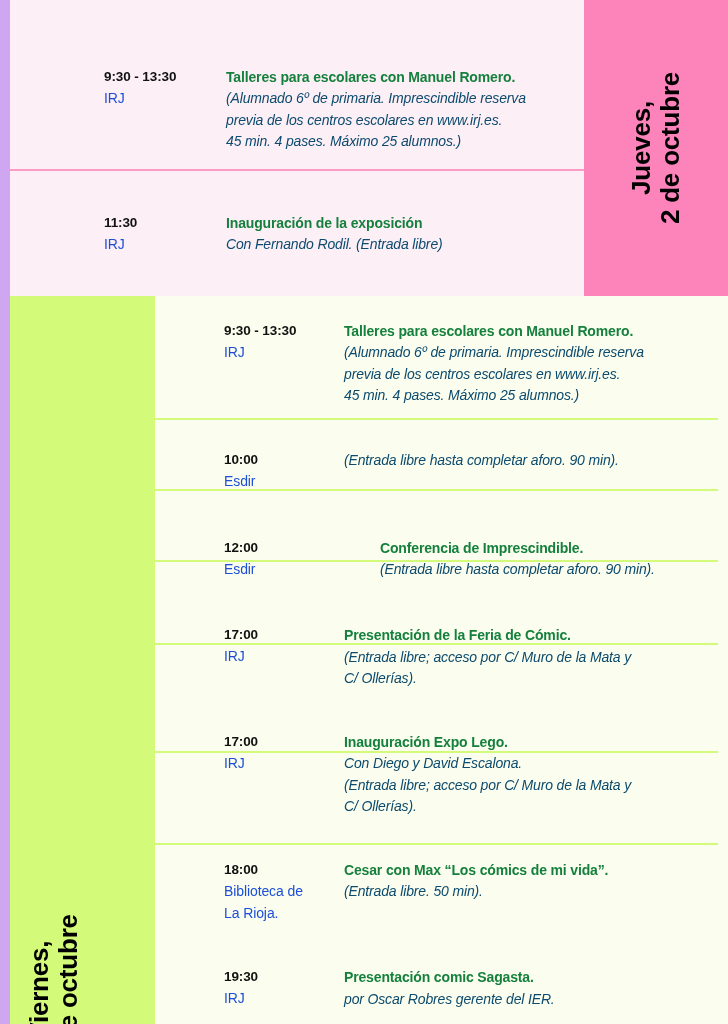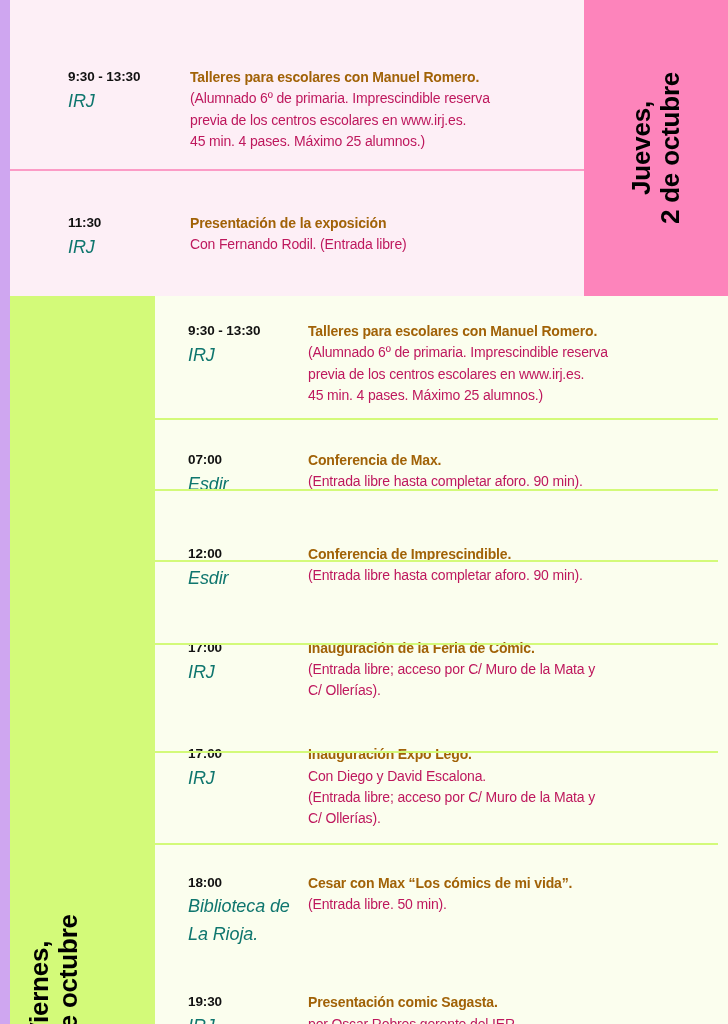--- a/index.html
+++ b/index.html
@@ -111,20 +111,21 @@
     left: 155px;
     top: 296px;
     width: 573px;
     height: 728px;
   }
 
   .row {
     position: relative;
     display: flex;
     box-sizing: border-box;
+    margin-left: 36px;
   }
   .row .meta {
     flex: 0 0 auto;
     box-sizing: border-box;
   }
   .row .body {
     flex: 1 1 auto;
     box-sizing: border-box;
   }
 
@@ -132,50 +133,50 @@
   .rows-day1 .row { padding: 0 12px 0 58px; }
   .rows-day1 .meta { width: 122px; }
   .rows-day1 .row.r0 { padding-top: 67px; padding-bottom: 28px; }
   .rows-day1 .row.r1 { padding-top: 33px; padding-bottom: 22px; }
 
   
   .rows-day2 .row { padding: 0 12px 0 33px; }
   .rows-day2 .meta { width: 120px; }
   .rows-day2 .row.s0 { padding-top: 25px; padding-bottom: 22px; }
   .rows-day2 .row.s1 { padding-top: 22px; padding-bottom: 23px; }
-  .rows-day2 .row.s2 { padding-top: 22px; padding-bottom: 23px; }
+  .rows-day2 .row.s2 { padding-top: 22px; padding-bottom: 23px; gap: 36px; }
   .rows-day2 .row.s3 { padding-top: 22px; padding-bottom: 21px; }
   .rows-day2 .row.s4 { padding-top: 22px; padding-bottom: 21px; }
   .rows-day2 .row.s5 { padding-top: 22px; padding-bottom: 21px; justify-content: flex-end; }
   .rows-day2 .row.s6 { padding-top: 22px; padding-bottom: 24px; }
 
   .time {
     font-size: 13.5px;
     font-weight: bold;
     color: #111111;
     line-height: 1.55;
     letter-spacing: -0.1px;
   }
   .venue {
-    font-size: 18px;
-    font-style: italic;
-    color: #0f766e;
+    font-size: 14px;
+    color: #1d4ed8;
     line-height: 1.55;
     letter-spacing: -0.1px;
   }
   .title {
     font-size: 14px;
     font-weight: bold;
-    color: #a16207;
+    color: #15803d;
     line-height: 1.52;
     letter-spacing: -0.15px;
   }
   .note {
     font-size: 14px;
-    color: #be185d;
+    font-style: italic;
+    color: #0c4a6e;
     line-height: 1.52;
     letter-spacing: -0.15px;
   }
 
   
   .divider {
     position: absolute;
     height: 2px;
     border: 0;
     margin: 0;
@@ -214,21 +215,21 @@
         <div class="note">45 min. 4 pases. Máximo 25 alumnos.)</div>
       </div>
     </div>
 
     <div class="row r1">
       <div class="meta">
         <div class="time">11:30</div>
         <div class="venue">IRJ</div>
       </div>
       <div class="body">
-        <div class="title">Presentación de la exposición</div>
+        <div class="title">Inauguración de la exposición</div>
         <div class="note">Con Fernando Rodil. (Entrada libre)</div>
       </div>
     </div>
 
   </div>
 
   <hr class="divider pink" style="left:10px; top:169px; width:574px;">
 
   <div class="day2-bg"></div>
 
@@ -249,25 +250,24 @@
       <div class="body">
         <div class="title">Talleres para escolares con Manuel Romero.</div>
         <div class="note">(Alumnado 6º de primaria. Imprescindible reserva</div>
         <div class="note">previa de los centros escolares en www.irj.es.</div>
         <div class="note">45 min. 4 pases. Máximo 25 alumnos.)</div>
       </div>
     </div>
 
     <div class="row s1">
       <div class="meta">
-        <div class="time">07:00</div>
+        <div class="time">10:00</div>
         <div class="venue">Esdir</div>
       </div>
       <div class="body">
-        <div class="title">Conferencia de Max.</div>
         <div class="note">(Entrada libre hasta completar aforo. 90 min).</div>
       </div>
     </div>
 
     <div class="row s2">
       <div class="meta">
         <div class="time">12:00</div>
         <div class="venue">Esdir</div>
       </div>
       <div class="body">
@@ -275,21 +275,21 @@
         <div class="note">(Entrada libre hasta completar aforo. 90 min).</div>
       </div>
     </div>
 
     <div class="row s3">
       <div class="meta">
         <div class="time">17:00</div>
         <div class="venue">IRJ</div>
       </div>
       <div class="body">
-        <div class="title">Inauguración de la Feria de Cómic.</div>
+        <div class="title">Presentación de la Feria de Cómic.</div>
         <div class="note">(Entrada libre; acceso por C/ Muro de la Mata y</div>
         <div class="note">C/ Ollerías).</div>
       </div>
     </div>
 
     <div class="row s4">
       <div class="meta">
         <div class="time">17:00</div>
         <div class="venue">IRJ</div>
       </div>

